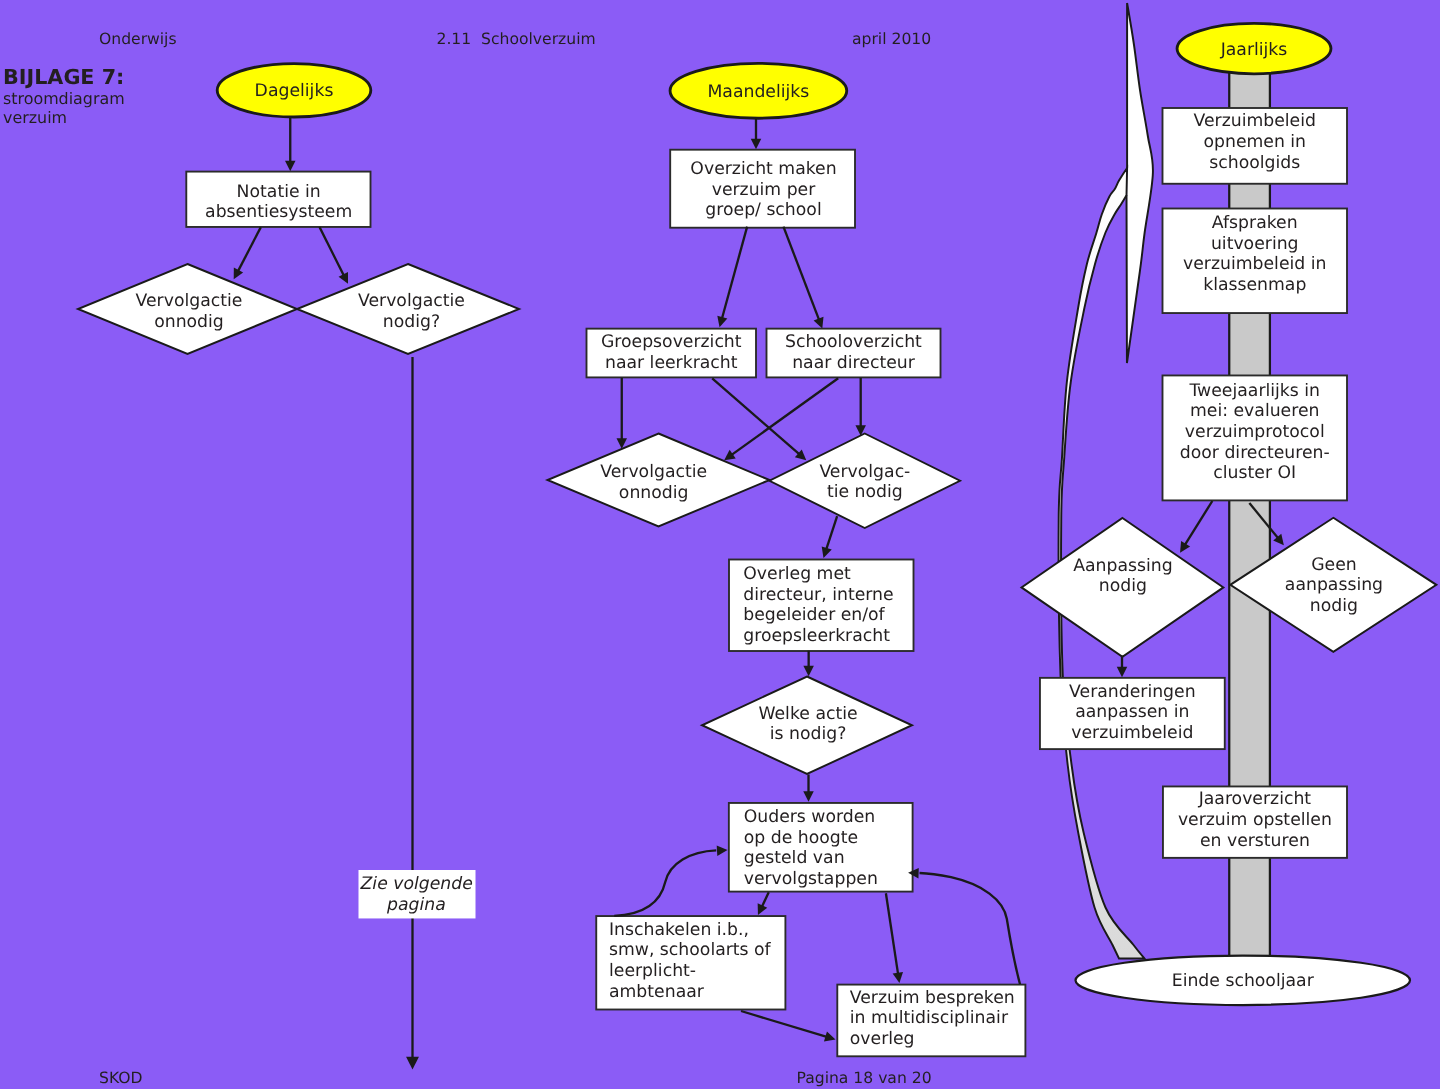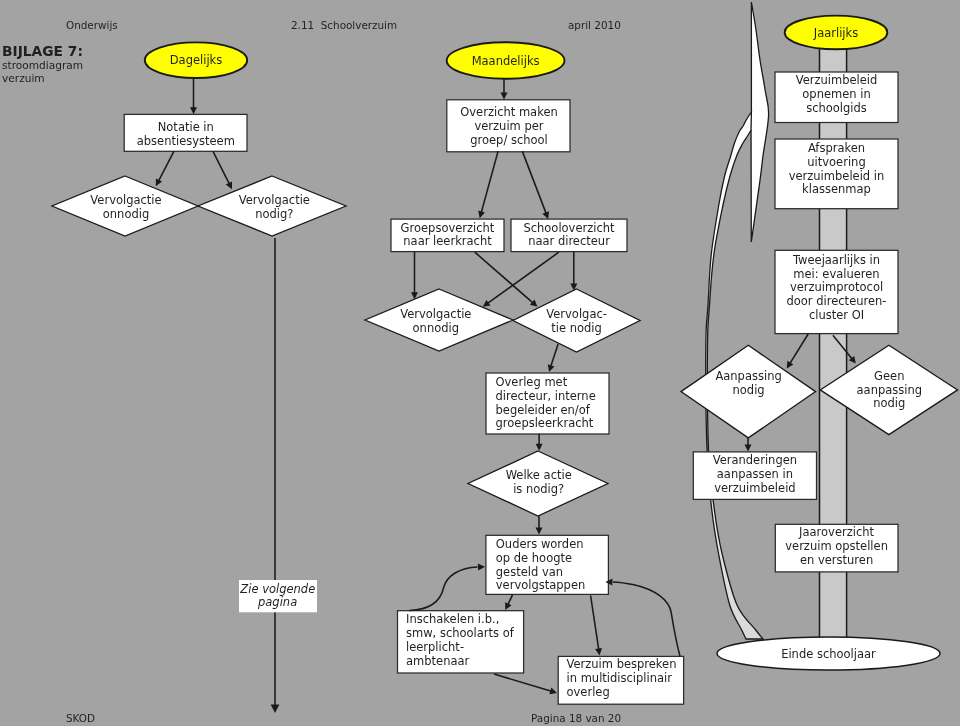--- a/index.html
+++ b/index.html
@@ -1,20 +1,20 @@
 <!DOCTYPE html>
 <html><head>
 <meta charset="utf-8">
 <title>BIJLAGE 7: stroomdiagram verzuim</title>
 <style>
   html,body{margin:0;padding:0;background:#ffffff;}
   body{width:960px;height:726px;overflow:hidden;
        font-family:"DejaVu Sans","Liberation Sans",sans-serif;
        color:#231f20;-webkit-font-smoothing:antialiased;}
-  #page{position:relative;width:960px;height:726px;background:#a3a3a3;}
+  #page{position:relative;width:960px;height:726px;background:#8b5cf6;}
   #chart{position:absolute;left:0;top:0;width:960px;height:726px;}
   .node-box{fill:#ffffff;stroke:#2b2b2b;stroke-width:1.25;}
   .node-dia{fill:#ffffff;stroke:#1a1a1a;stroke-width:1.3;}
   .node-ell{fill:#ffff00;stroke:#1a1a1a;stroke-width:1.9;}
   .end-ell{fill:#ffffff;stroke:#1a1a1a;stroke-width:1.5;}
   .ribbon{fill:url(#ribbonGrad);stroke:#1a1a1a;stroke-width:1.3;}
   .ribbon-head-fill{fill:#ffffff;stroke:none;}
   .ribbon-head{fill:none;stroke:#1a1a1a;stroke-width:1.3;}
   .bar{fill:#c9c9c9;stroke:#1a1a1a;stroke-width:1.5;}
   .conn{fill:none;stroke:#1a1a1a;stroke-width:1.55;}

